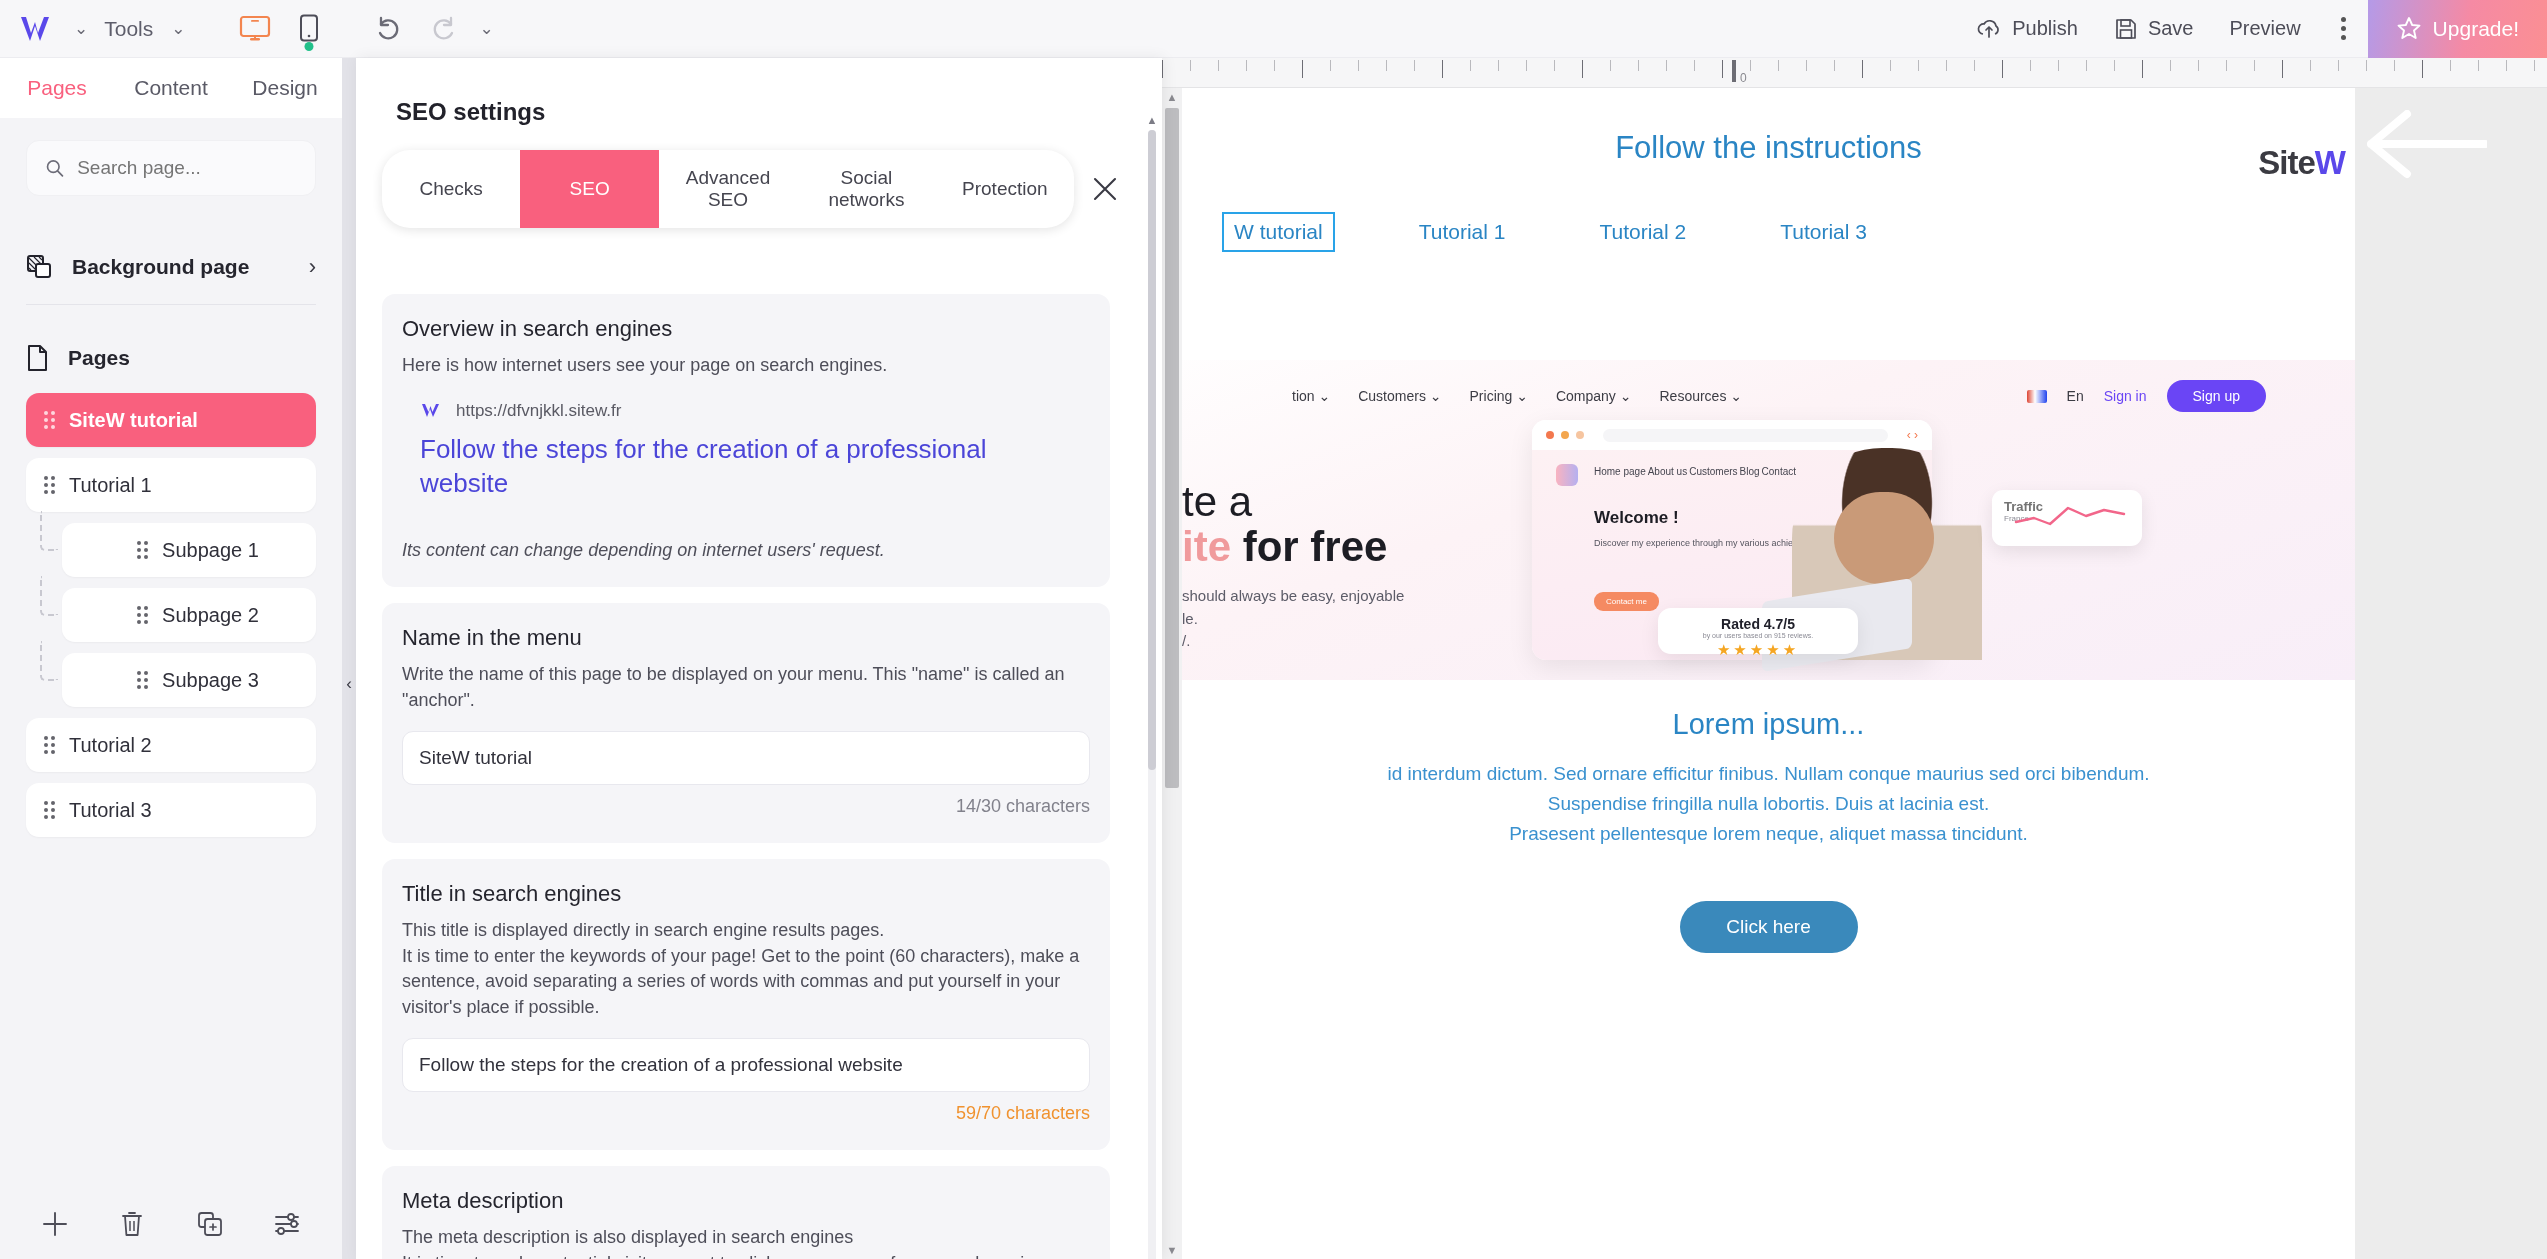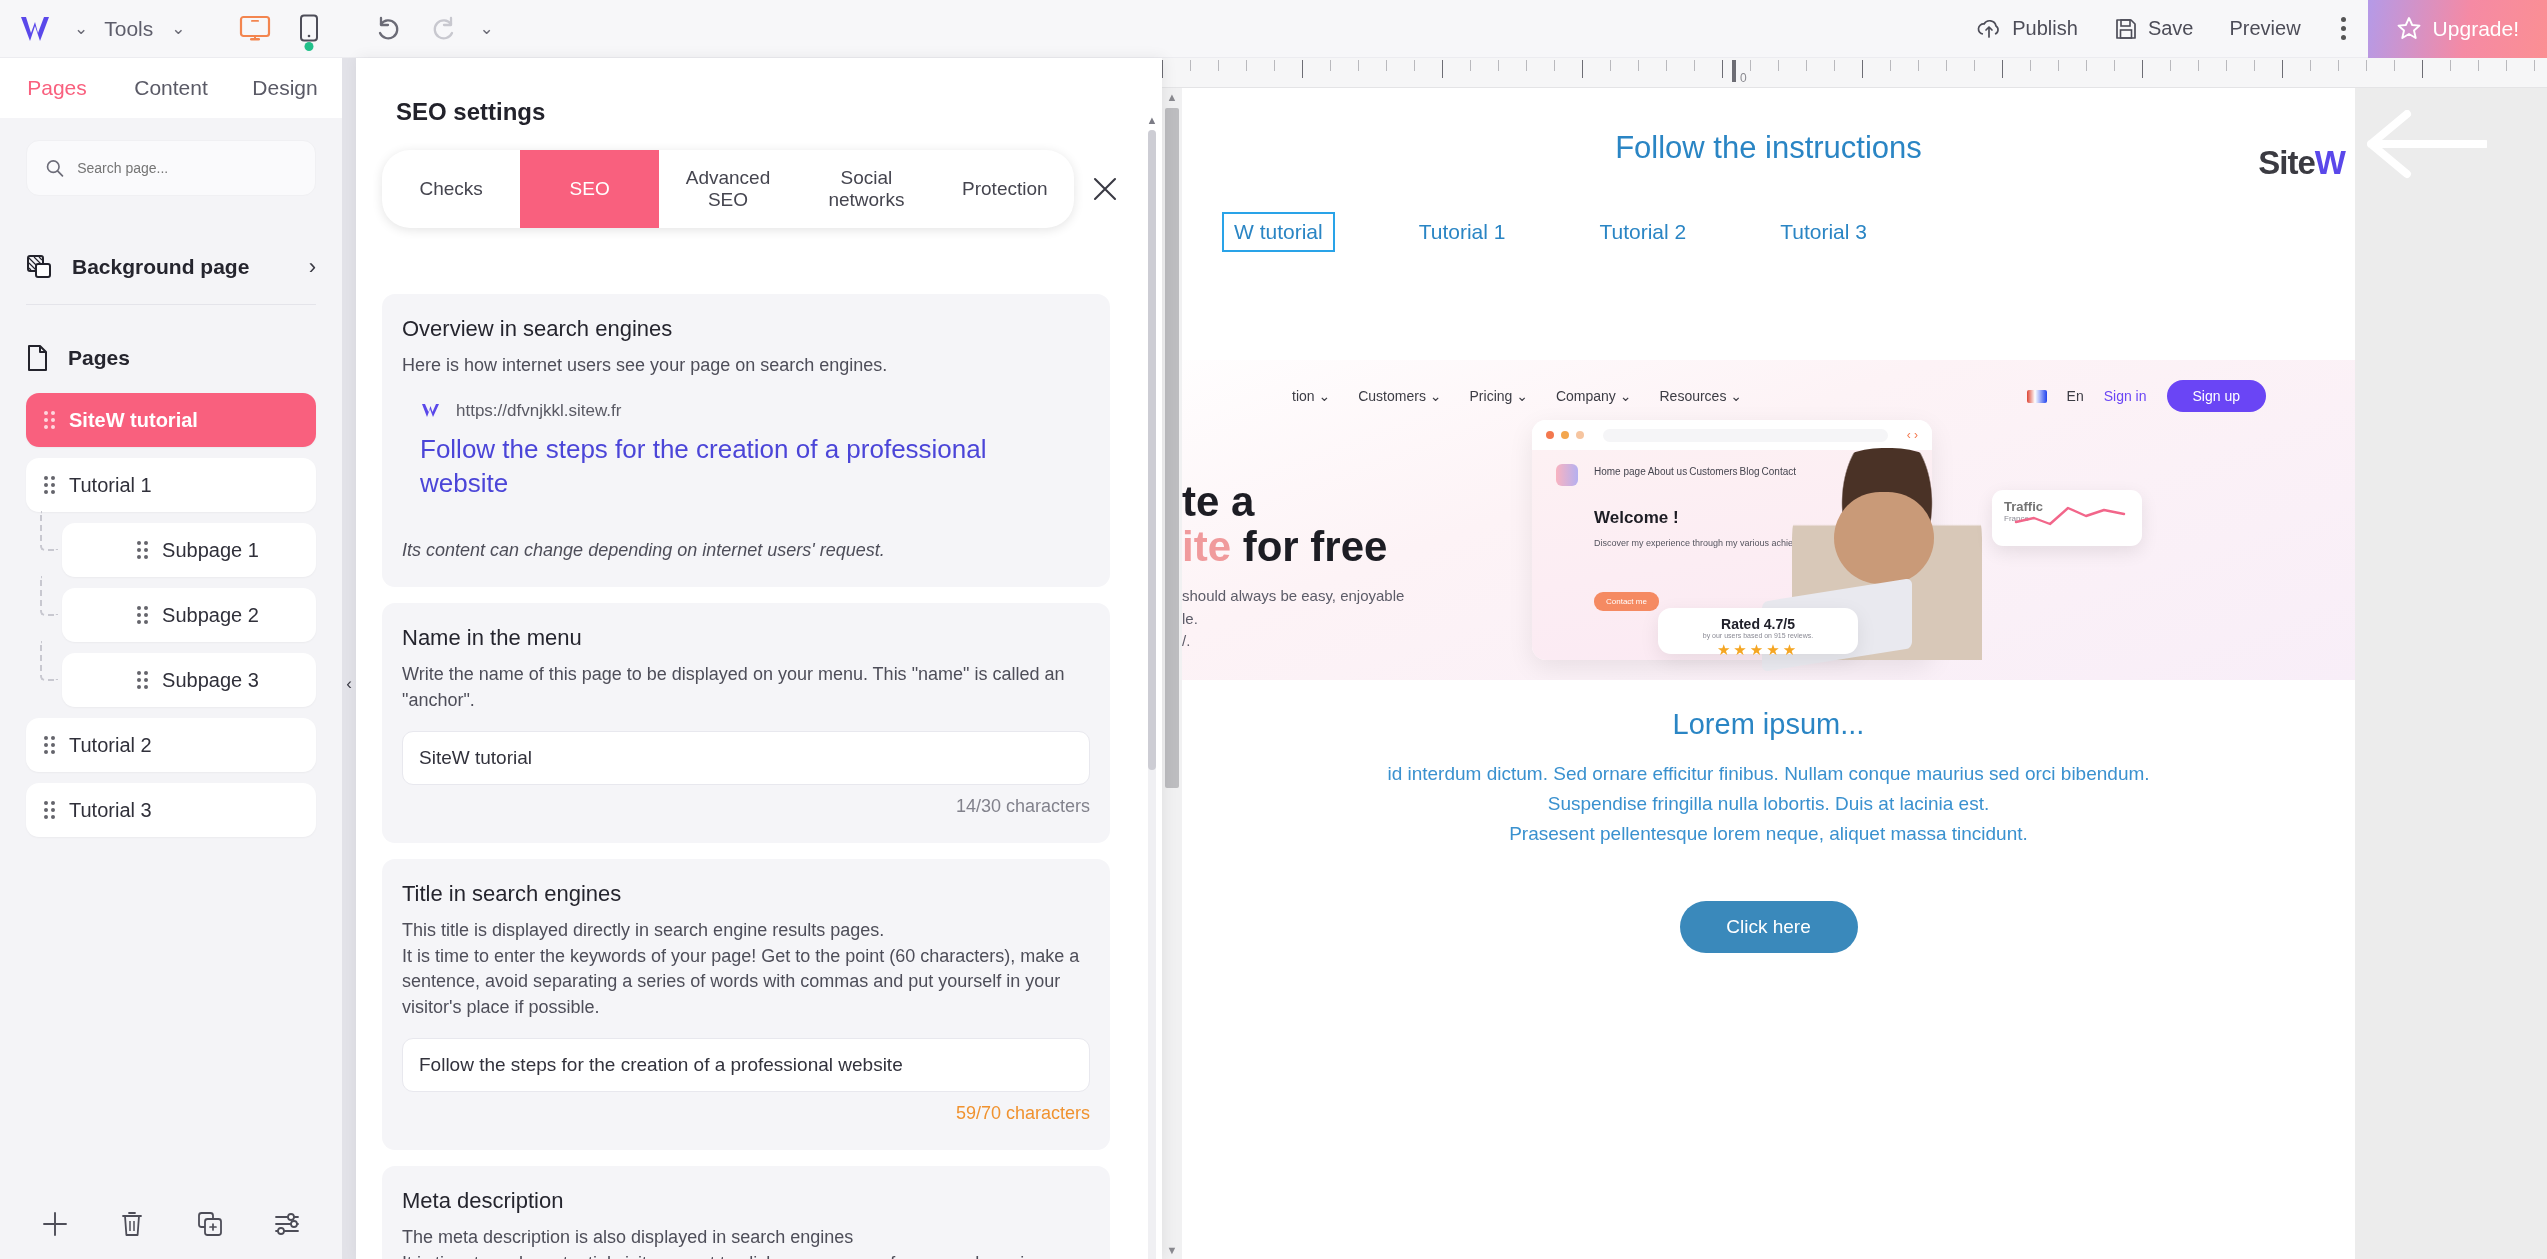--- a/index.html
+++ b/index.html
@@ -47,21 +47,21 @@
   }
   .side-tab.active { color: #f9607e; background: #fff; border-top-left-radius: 14px; border-top-right-radius: 14px; }
   .tabs-rest { background:#fff; }
   .side-body { background: #f4f4f7; flex: 1; padding: 0 26px; position: relative; }
   .search-box {
     margin-top: 22px; height: 56px; background: #fafafc; border-radius: 13px;
     display: flex; align-items: center; gap: 13px; padding: 0 18px;
     border: 1px solid #f0f0f3;
   }
   .search-box input {
-    border: none; outline: none; background: transparent; font-size: 14px;
+    border: none; outline: none; background: transparent; font-size: 19px;
     color: #8c8c96; font-family: "Liberation Sans", sans-serif; width: 100%;
   }
   .bg-page {
     margin-top: 40px; height: 62px; display: flex; align-items: center;
     gap: 18px; cursor: pointer;
   }
   .bg-page-label { font-size: 21px; font-weight: bold; color: #25252e; flex: 1; }
   .hr { height: 1px; background: #e4e4ea; margin: 6px 0 0 0; }
   .pages-head { margin-top: 26px; height: 54px; display: flex; align-items: center; gap: 18px; }
   .pages-head-label { font-size: 21px; font-weight: bold; color: #25252e; }
@@ -193,21 +193,21 @@
   .shot {
     position: absolute; left: -120px; top: 272px; width: 1300px; height: 320px;
     background: linear-gradient(160deg, #ffffff 0%, #fdf3f6 40%, #f8eef8 100%);
     overflow: hidden;
   }
   .shot-nav { display: flex; align-items: center; gap: 28px; padding: 20px 0 0 230px; font-size: 14px; color: #3c3c44; }
   .shot-nav .sp { margin-left: auto; display: flex; align-items: center; gap: 20px; padding-right: 96px; }
   .flagpx { width: 20px; height: 13px; background: linear-gradient(90deg,#d43,#fff 40%,#24e); border-radius: 2px; display:inline-block; }
   .signup-btn { background: #6a45f5; color: #fff; border-radius: 16px; padding: 8px 26px; font-size: 14px; }
   .shot-hero { position: absolute; left: 120px; top: 120px; }
-  .shot-hero .l1 { font-size: 42px; font-weight: bold; color: #1d1d24; line-height: 1.06; }
+  .shot-hero .l1 { font-size: 42px; font-weight: normal; color: #1d1d24; line-height: 1.06; }
   .shot-hero .l2 { font-size: 42px; font-weight: bold; color: #1d1d24; line-height: 1.06; }
   .shot-hero .l2 em { color: #f09a9c; font-style: normal; }
   .shot-hero .sub { font-size: 15px; color: #5c5c68; margin-top: 16px; line-height: 1.5; }
   .browser {
     position: absolute; left: 470px; top: 60px; width: 400px; height: 240px;
     background: #fff; border-radius: 14px; box-shadow: 0 8px 26px rgba(0,0,0,.08);
     overflow: hidden;
   }
   .browser .bbar { height: 30px; display: flex; align-items: center; gap: 7px; padding: 0 14px; background: #fff; }
   .browser .bbar i { width: 8px; height: 8px; border-radius: 50%; }

